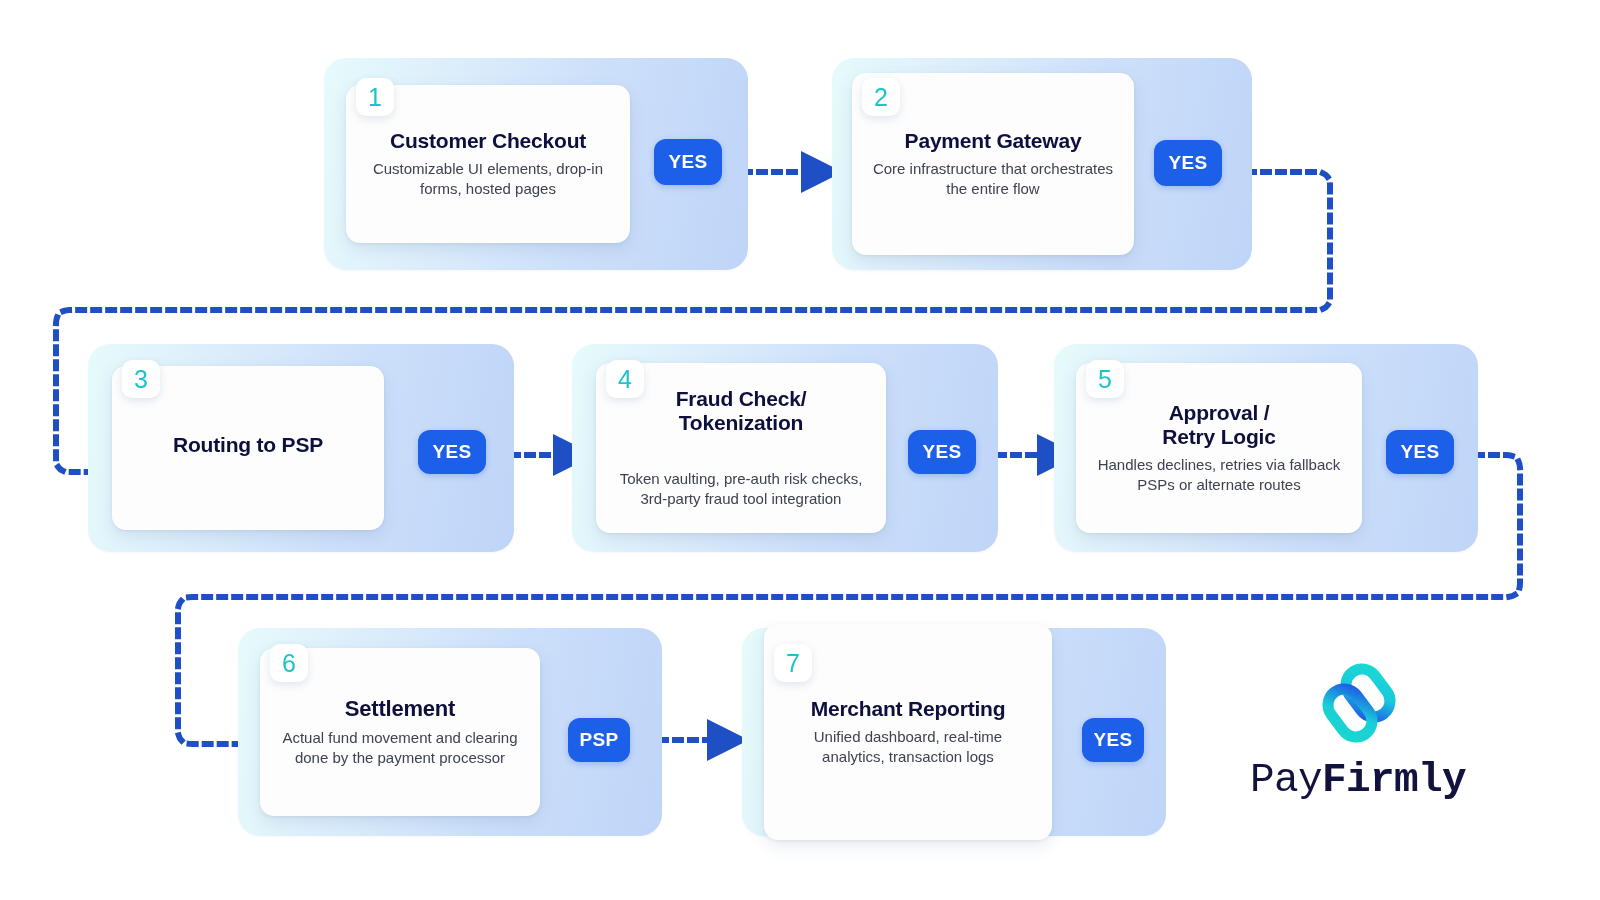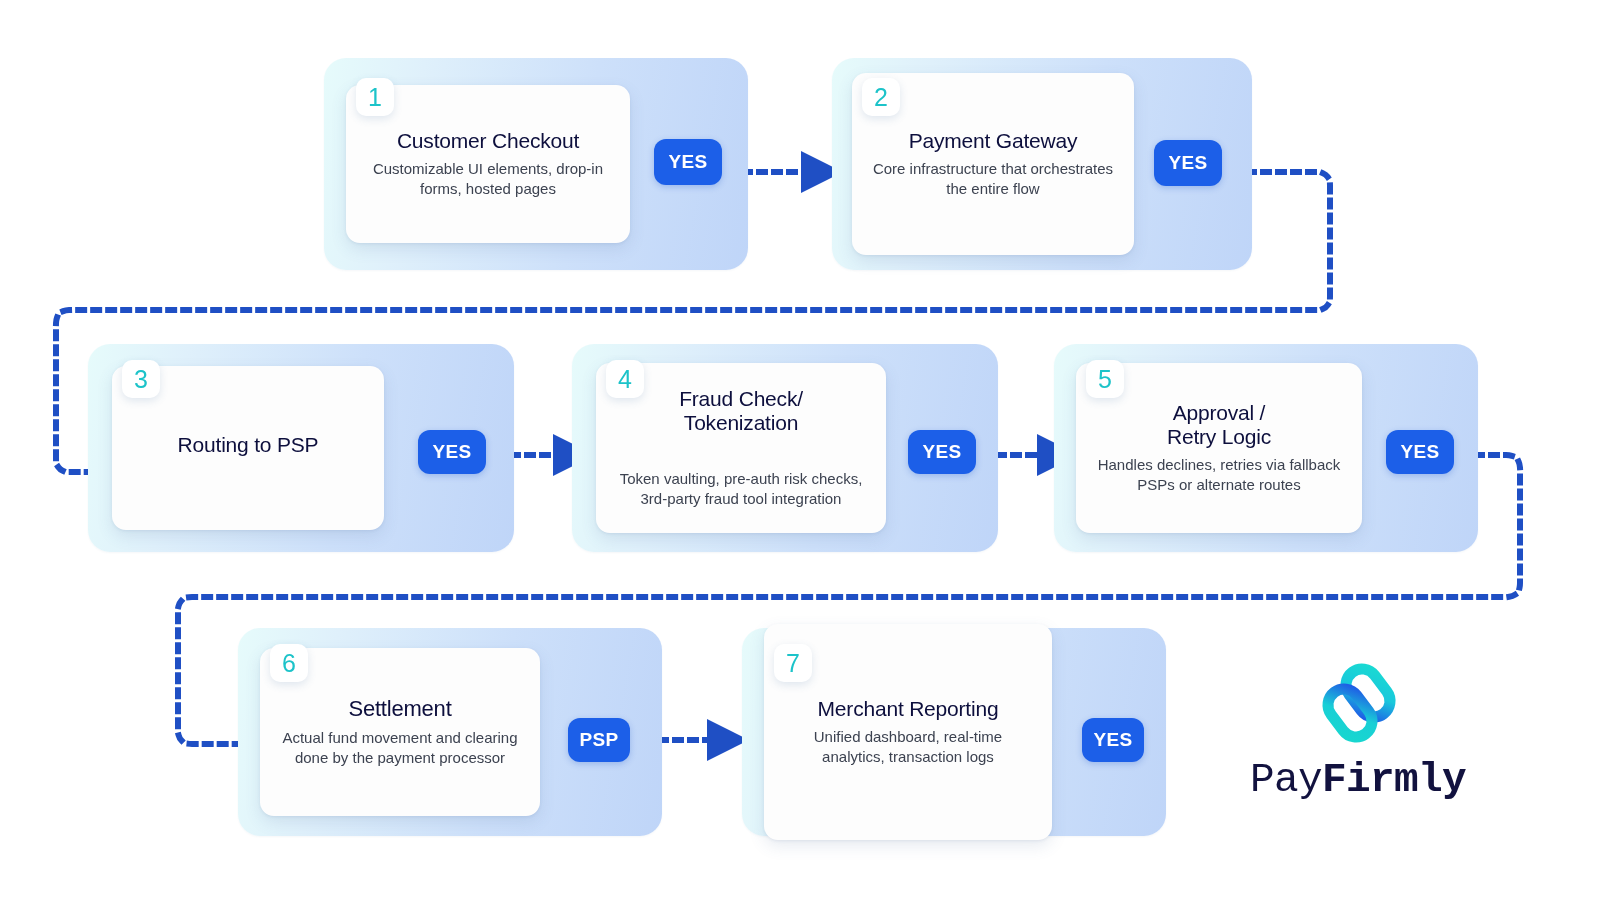--- a/index.html
+++ b/index.html
@@ -52,21 +52,21 @@
     box-sizing: border-box;
     display: flex;
     flex-direction: column;
     align-items: center;
     justify-content: center;
     text-align: center;
   }
 
   .card-title {
     color: #0d0f3d;
-    font-weight: normal;
+    font-weight: bold;
     letter-spacing: -0.2px;
     line-height: 1.16;
     margin: 0 0 6px 0;
   }
 
   .card-desc {
     color: #3c4250;
     line-height: 1.33;
     margin: 0;
     font-weight: normal;

